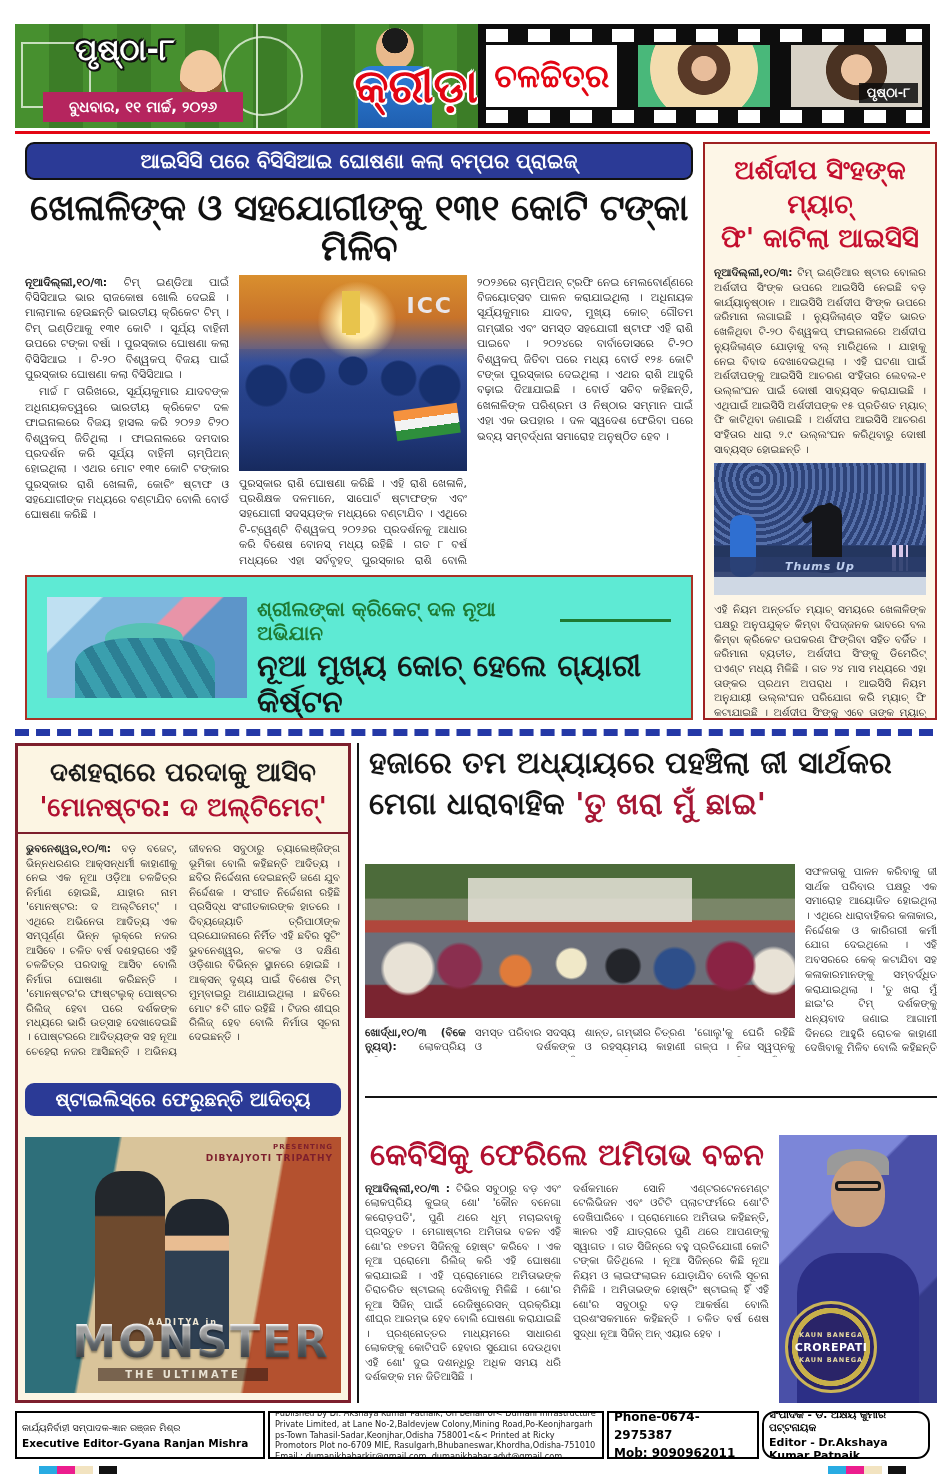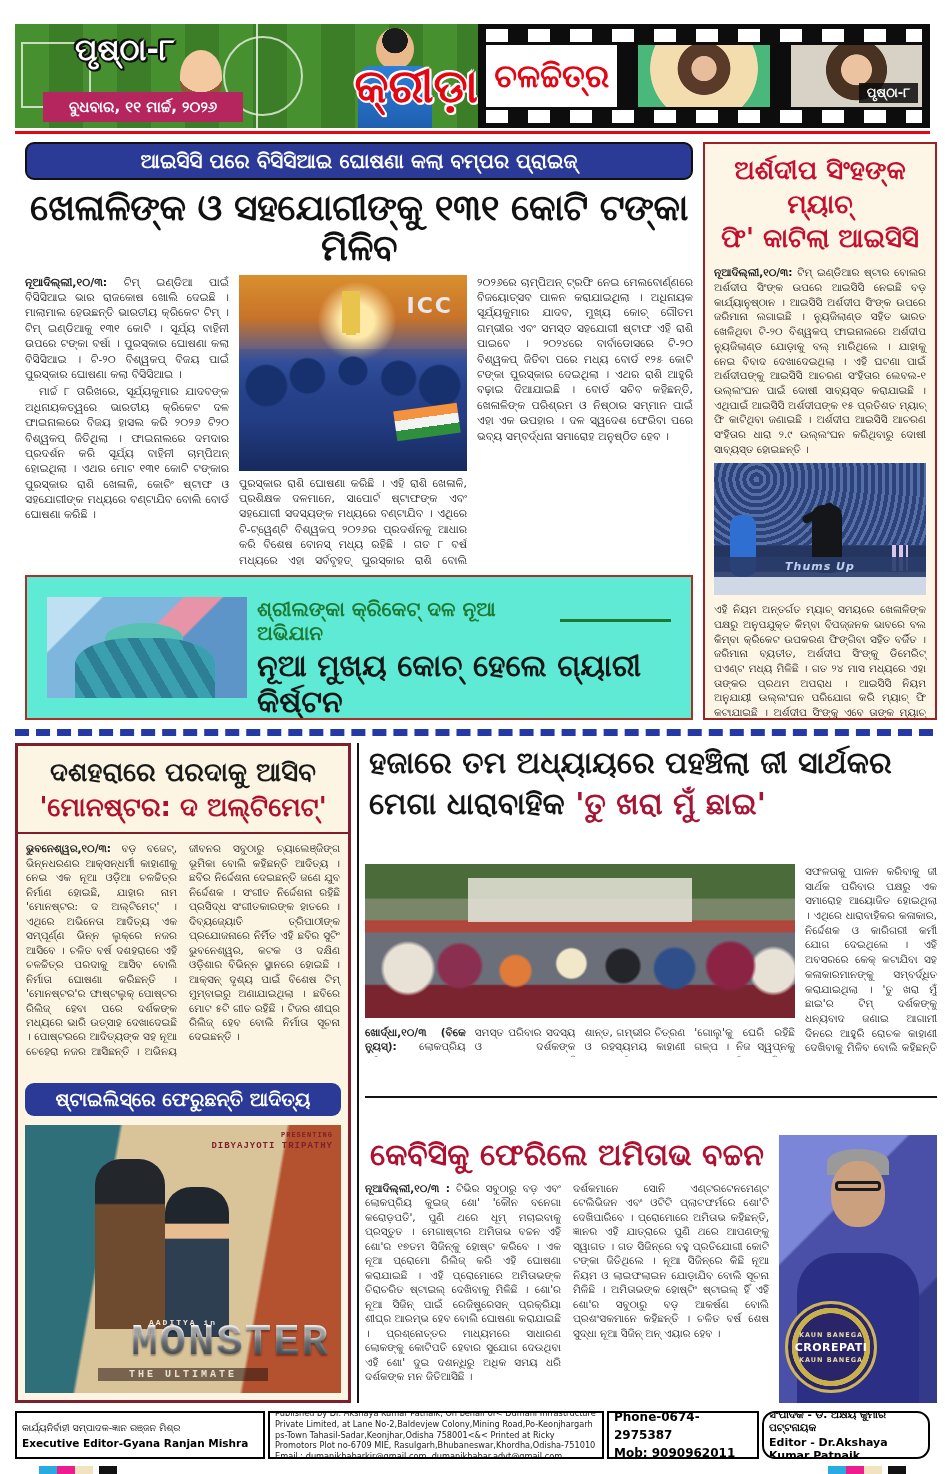--- a/index.html
+++ b/index.html
@@ -81,22 +81,22 @@
   .dashed-sep { margin:9px 12px 0 15px; border-top:7px dashed #2438a6; }
 
   
   .bottom-grid { margin:7px 8px 0 15px; display:flex; gap:6px; height:660px; }
   .monster-col { width:336px; flex:none; border:3px solid #7d1f2d; background:#fcf5e3; display:flex; flex-direction:column; overflow:hidden; }
   .monster-head { text-align:center; font-weight:bold; font-size:26px; line-height:1.35; padding:9px 4px 7px; border-bottom:2px solid #7d1f2d; }
   .monster-head .l1 { color:#1a1a1a; display:block; }
   .monster-head .l2 { color:#b01030; display:block; }
   .monster-body { column-count:2; column-gap:12px; font-size:10.5px; line-height:1.38; text-align:justify; color:#242424; padding:7px 8px; height:248px; overflow:hidden; }
   .aditya-bar { background:#2b3a96; border-radius:9px; color:#fff; text-align:center; font-weight:bold; font-size:19px; padding:5px 0; margin:1px 7px 5px; }
-  .poster { flex:1; margin:4px 7px 7px; position:relative; overflow:hidden;
-    background:linear-gradient(100deg,#2e6f7a 0 26%,#d9c49a 27% 72%,#b4512f 73%);font-family:Liberation Mono, monospace; }
+  .poster { flex:1; margin:16px 7px 7px; position:relative; overflow:hidden;
+    background:linear-gradient(100deg,#2e6f7a 0 26%,#d9c49a 27% 72%,#b4512f 73%); }
   .poster .presenting { position:absolute; right:8px; top:6px; text-align:right; color:#7d1f2d; font-size:7px; font-weight:bold; letter-spacing:1px; }
   .poster .producer { position:absolute; right:8px; top:16px; color:#7d1f2d; font-size:9px; font-weight:bold; letter-spacing:1px; }
   .poster .man { position:absolute; left:70px; top:34px; width:70px; height:170px; border-radius:26px 26px 0 0; background:linear-gradient(180deg,#23272c 0 26%,#6e4a2e 27%); }
   .poster .woman { position:absolute; left:140px; top:62px; width:64px; height:150px; border-radius:26px 26px 0 0; background:linear-gradient(180deg,#20262e 0 24%,#e9bd92 25% 34%,#2e3f52 35%); }
   .poster .star { position:absolute; left:0; right:0; bottom:66px; text-align:center; color:#efe6d2; font-size:8px; letter-spacing:2px; font-weight:bold; }
   .poster .title { position:absolute; left:0; right:11px; bottom:26px; text-align:right; font-size:44px; font-weight:bold; letter-spacing:2px;
     background:linear-gradient(180deg,#f5f5f5 0 35%,#9ea6ad 50%,#4d555c 90%); -webkit-background-clip:text; background-clip:text; color:transparent;
     text-shadow:0 2px 2px rgba(0,0,0,.35); }
   .poster .subtitle { position:absolute; left:0; right:0; bottom:12px; text-align:center; color:#e8e2d2; background:rgba(40,20,16,.55); width:170px; margin:0 auto; font-size:10px; letter-spacing:3px; font-weight:bold; padding:1px 0; }
 

